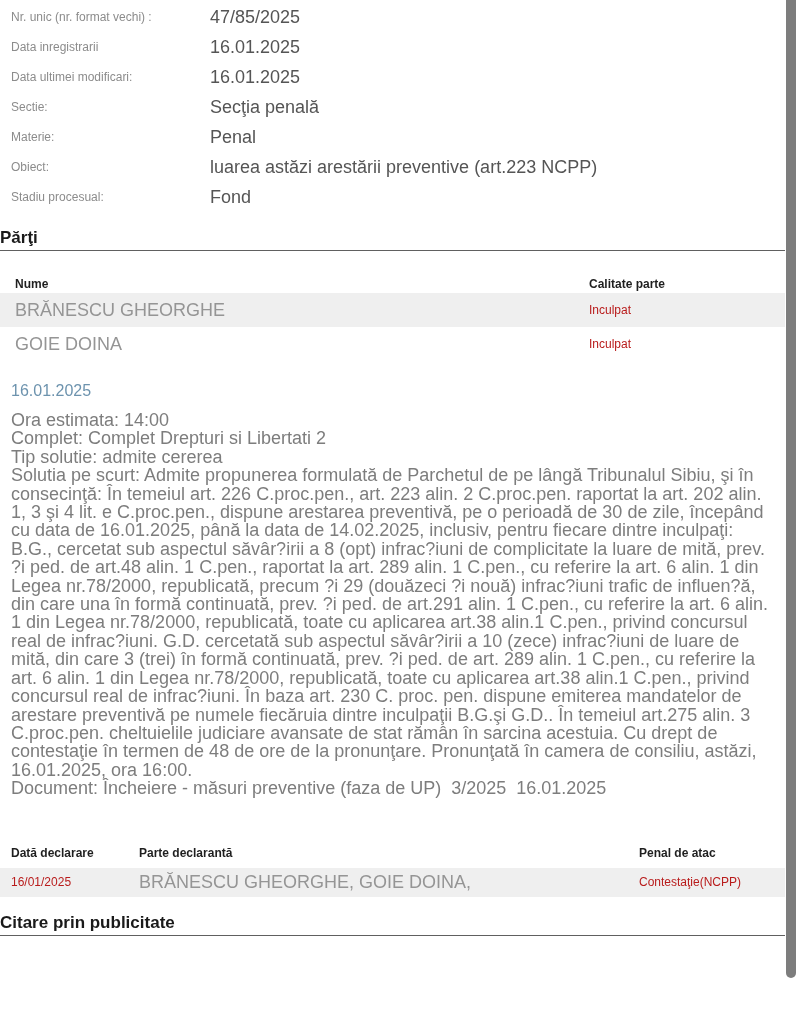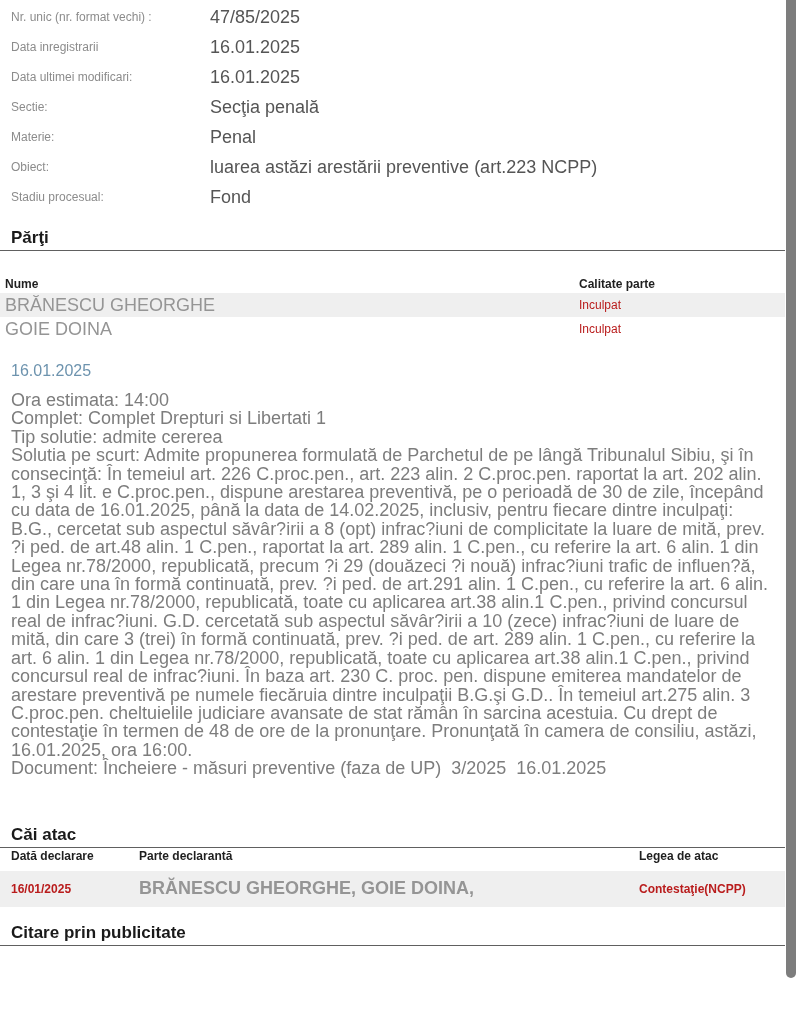--- a/index.html
+++ b/index.html
@@ -28,44 +28,43 @@
   }
   .field-value {
     font-size: 18px;
     color: #555555;
     white-space: nowrap;
   }
 
   
   h2.section-heading {
     margin-top: 16px;
-    padding-left: 11px;
     padding-bottom: 2px;
     font-size: 17px;
     line-height: 20px;
     font-weight: bold;
     color: #1a1a1a;
     border-bottom: 1px solid #606060;
   }
 
   
   .parties-table { margin-top: 24px; }
   .parties-head, .parties-row {
     display: grid;
     grid-template-columns: 574px 1fr;
-    padding-left: 5px;
+    padding-left: 15px;
     align-items: center;
   }
   .parties-head { height: 18px; }
   .th {
     font-size: 12px;
     font-weight: bold;
     color: #1f1f1f;
   }
-  .parties-row { height: 24px; }
+  .parties-row { height: 34px; }
   .parties-row.shaded { background: #efefef; }
   .party-name {
     font-size: 18px;
     color: #959595;
     white-space: nowrap;
   }
   .cell-muted {
     font-size: 12px;
     color: #b91c1c;
   }
@@ -95,21 +94,21 @@
   .appeals-table { margin-top: 47px; }
   .appeals-table h2 { margin-top: 0; }
   .appeals-head, .appeals-row {
     display: grid;
     grid-template-columns: 128px 500px 1fr;
     padding-left: 11px;
     align-items: center;
   }
   .appeals-head { height: 16px; padding-bottom: 0; }
   .appeals-gap { height: 7px; }
-  .appeals-row { height: 36px; font-weight: bold; }
+  .appeals-row { height: 29px; }
   .appeals-row.shaded { background: #efefef; }
 
   
   .citation-heading { margin-top: 24px; }
 
   
   .scrollbar-track {
     position: absolute;
     top: 0; right: 0;
     width: 15px; height: 1024px;
@@ -174,33 +173,32 @@
     <div class="parties-row">
       <div class="party-name">GOIE DOINA</div>
       <div class="cell-muted">Inculpat</div>
     </div>
   </div>
 
   <div class="session">
     <a class="session-date" href="#">16.01.2025</a>
     <div class="session-body">
       <div class="session-line">Ora estimata: 14:00</div>
-      <div class="session-line">Complet: Complet Drepturi si Libertati 1</div>
+      <div class="session-line">Complet: Complet Drepturi si Libertati 2</div>
       <div class="session-line">Tip solutie: admite cererea</div>
       <div class="session-line">Solutia pe scurt: Admite propunerea formulată de Parchetul de pe lângă Tribunalul Sibiu, şi în consecinţă: În temeiul art. 226 C.proc.pen., art. 223 alin. 2 C.proc.pen. raportat la art. 202 alin. 1, 3 şi 4 lit. e C.proc.pen., dispune arestarea preventivă, pe o perioadă de 30 de zile, începând cu data de 16.01.2025, până la data de 14.02.2025, inclusiv, pentru fiecare dintre inculpaţi: B.G., cercetat sub aspectul săvâr?irii a 8 (opt) infrac?iuni de complicitate la luare de mită, prev. ?i ped. de art.48 alin. 1 C.pen., raportat la art. 289 alin. 1 C.pen., cu referire la art. 6 alin. 1 din Legea nr.78/2000, republicată, precum ?i 29 (douăzeci ?i nouă) infrac?iuni trafic de influen?ă, din care una în formă continuată, prev. ?i ped. de art.291 alin. 1 C.pen., cu referire la art. 6 alin. 1 din Legea nr.78/2000, republicată, toate cu aplicarea art.38 alin.1 C.pen., privind concursul real de infrac?iuni. G.D. cercetată sub aspectul săvâr?irii a 10 (zece) infrac?iuni de luare de mită, din care 3 (trei) în formă continuată, prev. ?i ped. de art. 289 alin. 1 C.pen., cu referire la art. 6 alin. 1 din Legea nr.78/2000, republicată, toate cu aplicarea art.38 alin.1 C.pen., privind concursul real de infrac?iuni. În baza art. 230 C. proc. pen. dispune emiterea mandatelor de arestare preventivă pe numele fiecăruia dintre inculpaţii B.G.şi G.D.. În temeiul art.275 alin. 3 C.proc.pen. cheltuielile judiciare avansate de stat rămân în sarcina acestuia. Cu drept de contestaţie în termen de 48 de ore de la pronunţare. Pronunţată în camera de consiliu, astăzi, 16.01.2025, ora 16:00.</div>
       <div class="session-line">Document: Încheiere - măsuri preventive (faza de UP)  3/2025  16.01.2025</div>
     </div>
   </div>
 
   <div class="appeals-table">
-    <h2 class="section-heading">Căi atac</h2>
     <div class="appeals-head">
       <div class="th">Dată declarare</div>
       <div class="th">Parte declarantă</div>
-      <div class="th">Legea de atac</div>
+      <div class="th">Penal de atac</div>
     </div>
     <div class="appeals-gap"></div>
     <div class="appeals-row shaded">
       <div class="cell-muted">16/01/2025</div>
       <div class="party-name">BRĂNESCU GHEORGHE, GOIE DOINA,</div>
       <div class="cell-muted">Contestaţie(NCPP)</div>
     </div>
   </div>
 
   <h2 class="section-heading citation-heading">Citare prin publicitate</h2>

